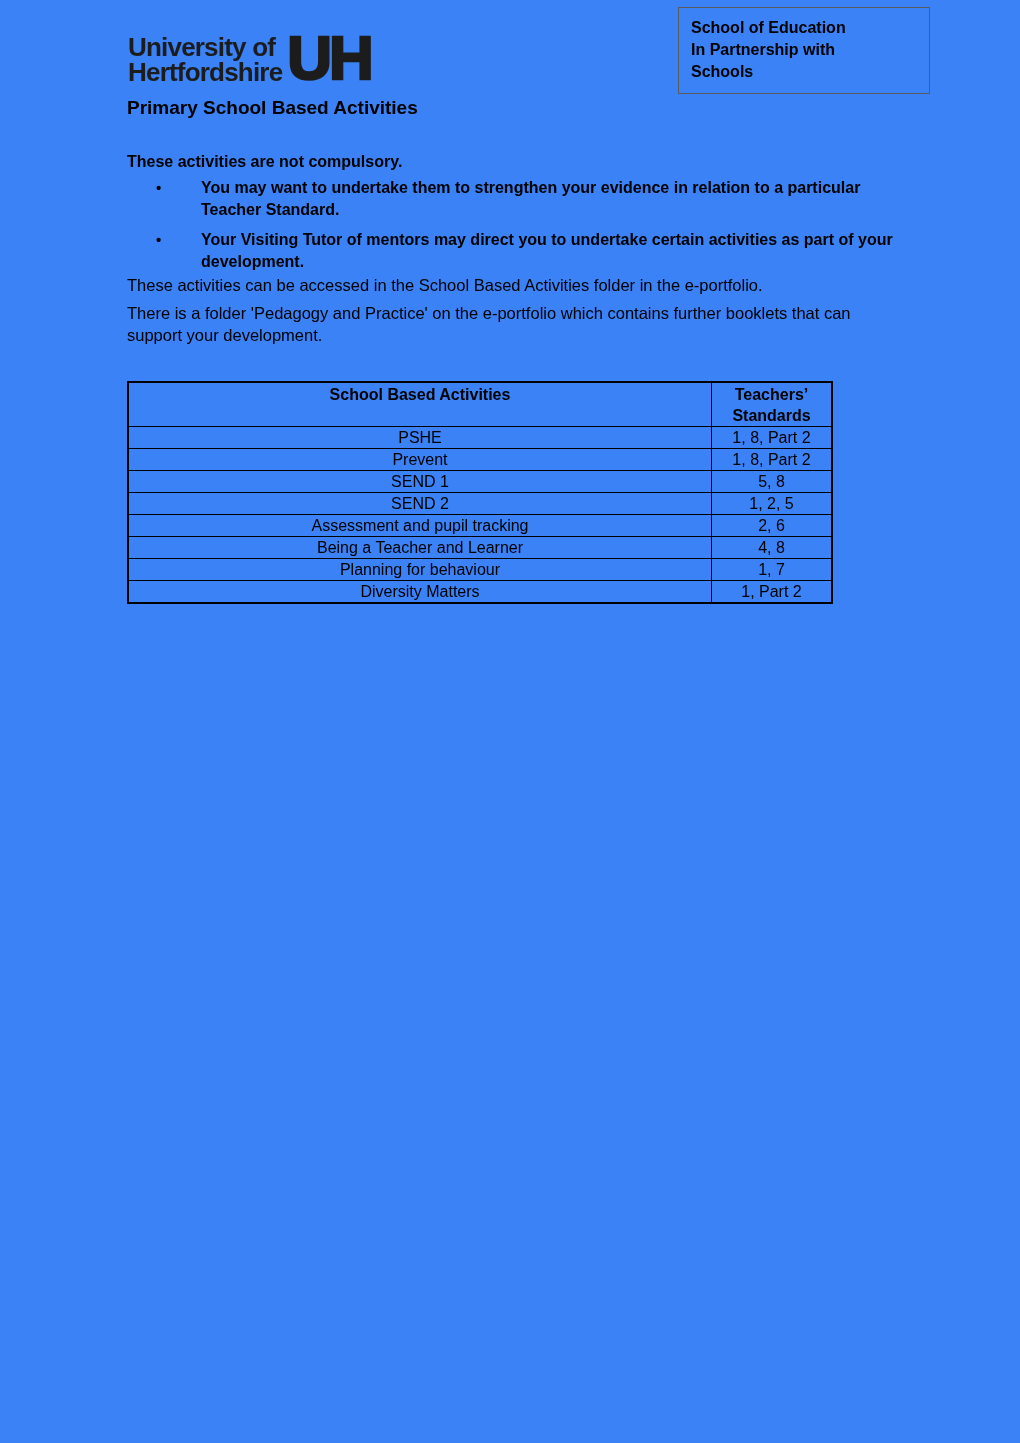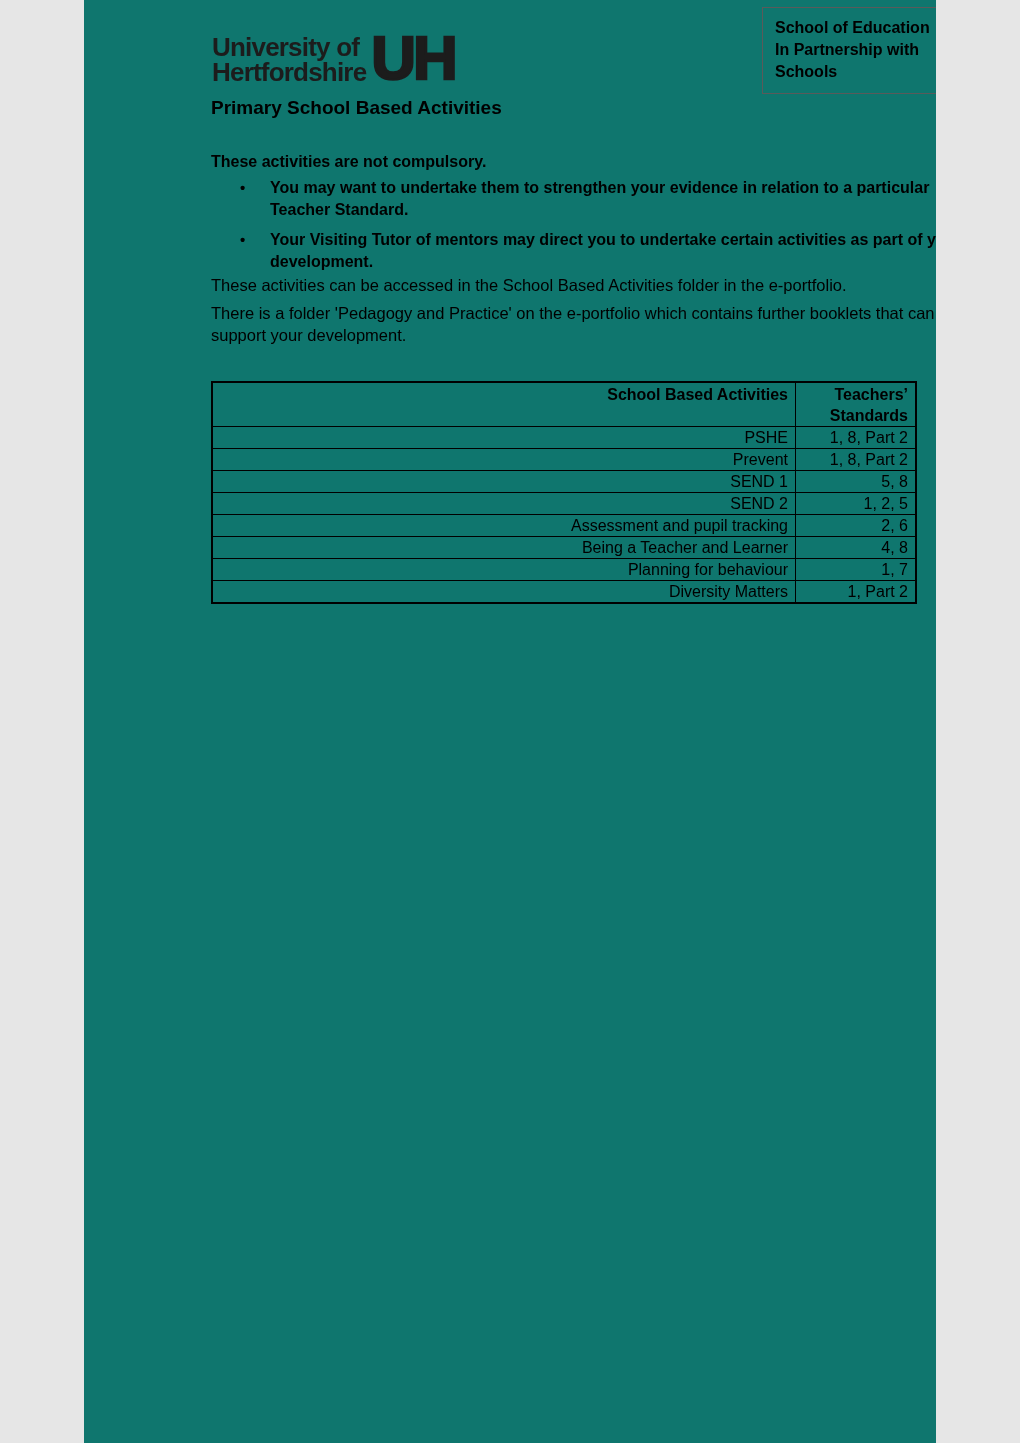--- a/index.html
+++ b/index.html
@@ -1,20 +1,20 @@
 <!DOCTYPE html>
 <html><head>
 <meta charset="utf-8">
 <style>
   html, body { margin: 0; padding: 0; background: #e6e6e6; }
   .page {
     position: relative;
-    width: 852px;
+    width: 1020px;
     height: 1443px;
-    background: #0f766e;
+    background: #3b82f6;
     font-family: "Liberation Sans", sans-serif;
     color: #000000;
     overflow: hidden;
     margin: 0 auto;
   }
 
   
   .logo {
     position: absolute;
     left: 128px;
@@ -90,21 +90,21 @@
     font-size: 16px;
     font-weight: bold;
     line-height: 22px;
   }
   .b-marker {
     width: 30px;
     padding-left: 29px;
     flex: 0 0 auto;
     font-size: 15px;
   }
-  .b-text { width: 710px; }
+  .b-text { width: 710px; margin-left: 15px; }
 
   .para {
     position: absolute;
     left: 127px;
     margin: 0;
     font-size: 16.5px;
     line-height: 22px;
     width: 765px;
   }
   .para-1 { top: 274px; }
@@ -116,21 +116,21 @@
     left: 127px;
     top: 381px;
     width: 673px;
     border-collapse: collapse;
     table-layout: fixed;
     font-size: 16px;
   }
   .activities th, .activities td {
     border: 1px solid #000;
     vertical-align: top;
-    text-align: right;
+    text-align: center;
     padding: 1px 7px 0 7px;
     overflow: hidden;
     white-space: nowrap;
   }
   .activities { border: 2px solid #000; }
   .activities thead th {
     font-weight: bold;
     height: 41px;
     line-height: 21px;
   }

